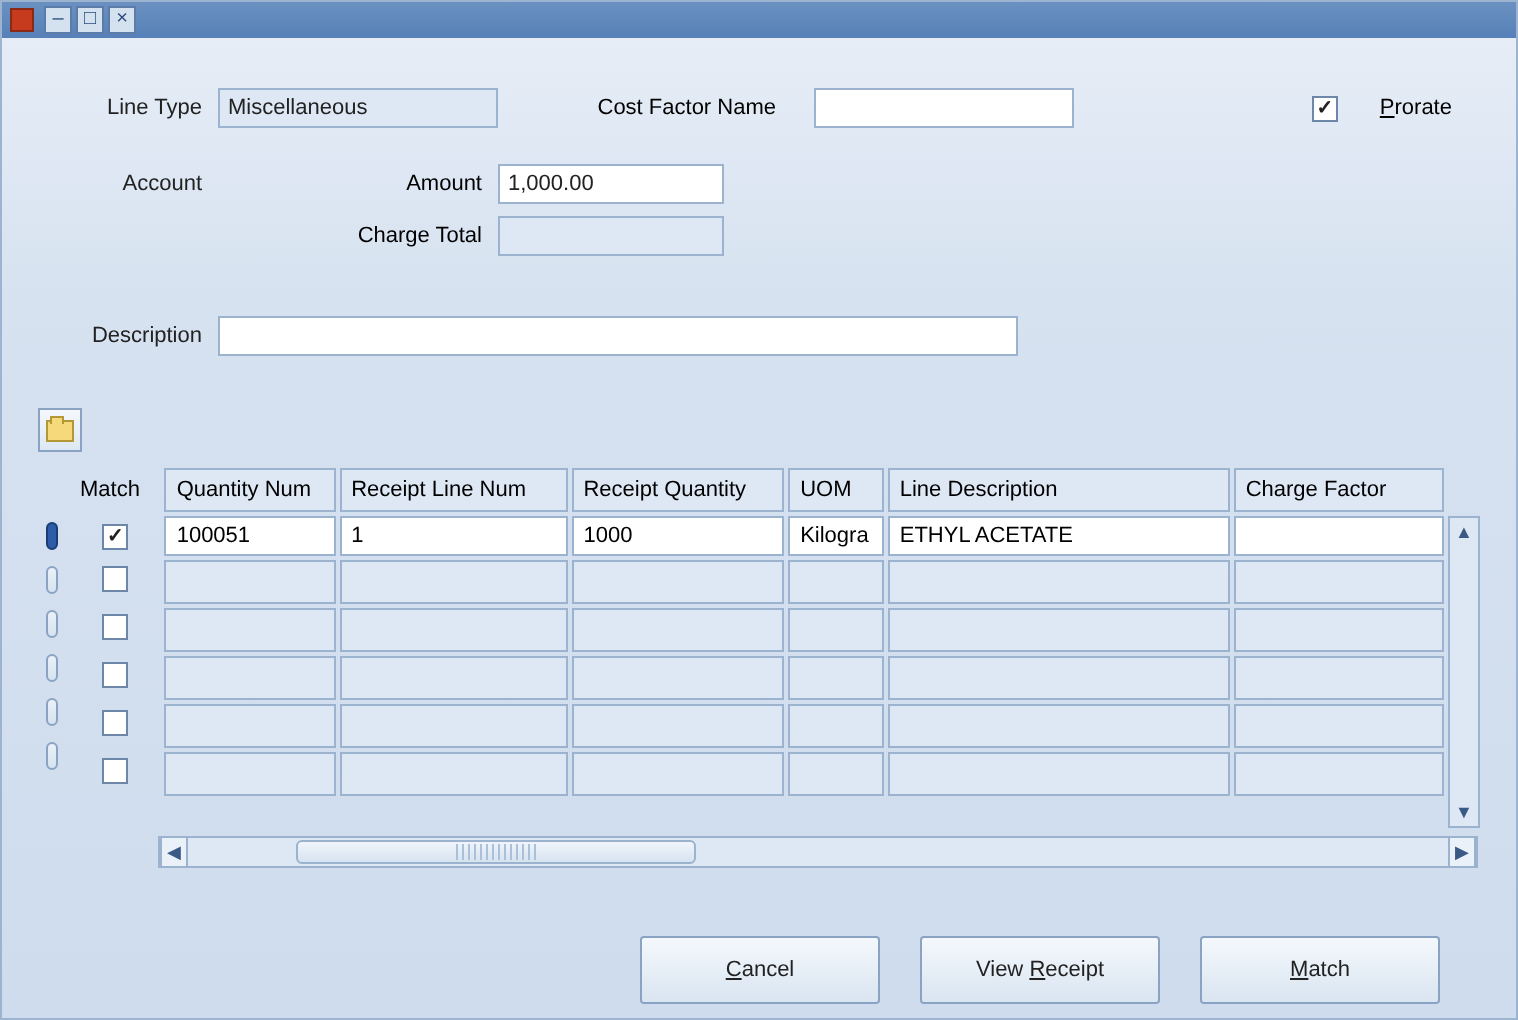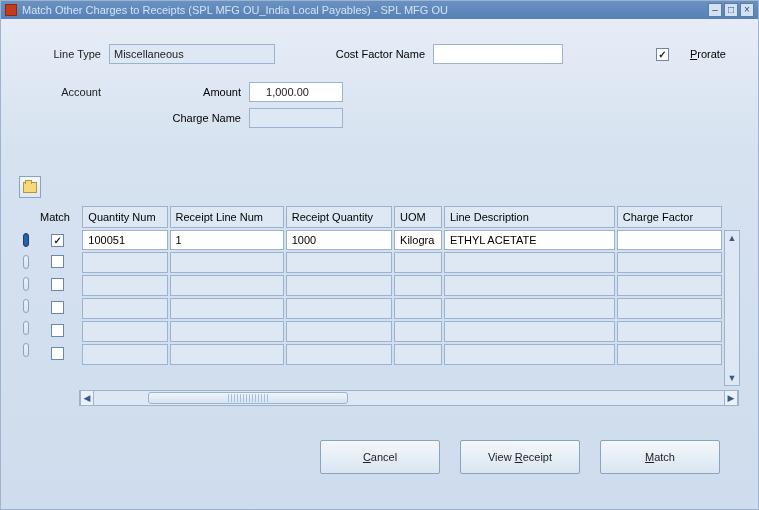--- a/index.html
+++ b/index.html
@@ -123,22 +123,22 @@
     display: flex;
     align-items: center;
     margin-bottom: 6px;
   }
   .rc-label {
     width: 95px;
     text-align: right;
     padding-right: 8px;
   }
   .amount-box {
-    width: 94px;
-    text-align: center;
+    width: 113px;
+    text-align: left;
     padding-right: 21px;
   }
   .folder-btn {
     width: 22px; height: 22px;
     border: 1px solid #8ba3c2;
     background: linear-gradient(#f4f8fc, #dde8f4);
     display: inline-flex;
     align-items: center;
     justify-content: center;
     cursor: pointer;
@@ -288,63 +288,66 @@
     color: #222;
   }
   .ul { text-decoration: underline; }
 </style>
 </head>
 <body>
 
 <div class="window">
   <div class="titlebar">
     <div class="titlebar-icon"></div>
-    <div class="titlebar-title">Match Other Charges to Receipts (SPL MFG OU_India Local Payables) - SPL MFG OU</div>
     <div class="titlebar-btns">
       <div class="tbbtn">–</div>
       <div class="tbbtn">□</div>
       <div class="tbbtn">×</div>
     </div>
   </div>
 
   <div class="body-area">
 
     
     <div class="form-row">
       <div class="label-col">Line Type</div>
-      <input class="input-flat" style="width: 166px;" readonly="" value="Miscellaneous">
+      <input class="input-flat" style="width: 140px;" readonly="" value="Miscellaneous">
       <div style="width:38px"></div>
-      <div style="width:120px;text-align:right;padding-right:8px">Cost Factor Name</div>
+      <div style="width:120px;text-align:right;padding-right:19px">Cost Factor Name</div>
       <input class="input-white" style="width: 130px;" value="">
       <div class="prorate-wrap">
         <span class="check checked"></span>
         <span><span class="ul">P</span><span>rorate</span></span>
       </div>
     </div>
 
     <div style="height:10px"></div>
 
     
     <div class="account-row">
       <div class="label-col" style="padding-top:4px">Account</div>
       <div class="right-col">
         <div class="rc-row">
           <div class="rc-label">Amount</div>
           <input class="input-white amount-box" value="1,000.00" style="">
         </div>
         <div class="rc-row">
-          <div class="rc-label">Charge Name</div>
+          <div class="rc-label">Charge Total</div>
           <input class="input-flat amount-box" readonly="" value="" style="">
         </div>
       </div>
     </div>
 
     <div style="height:24px"></div>
 
     
+    <div class="form-row">
+      <div class="label-col">Description</div>
+      <input class="input-white" style="width: 400px;" value="">
+    </div>
 
     <div style="height:18px"></div>
 
     
     <div class="folder-btn">
         <div class="folder-icon"></div>
       </div>
 
     
     <div class="grid-wrap">

